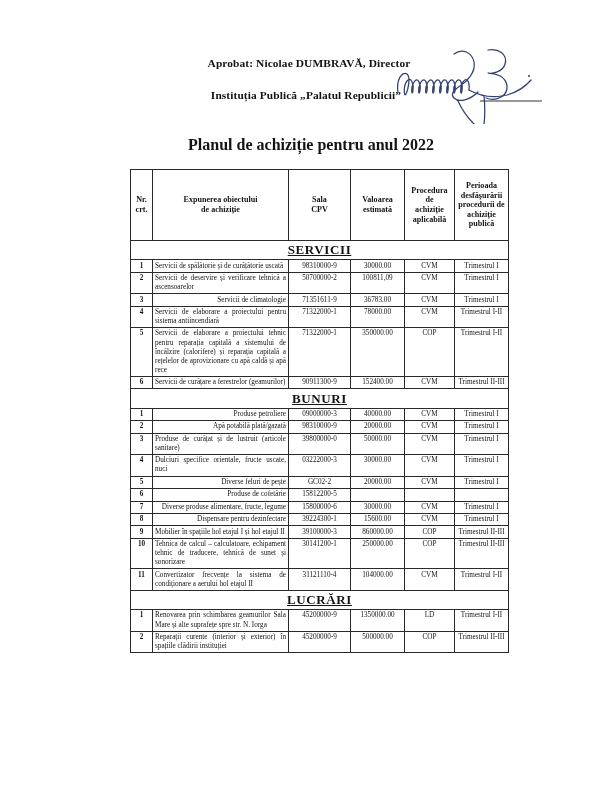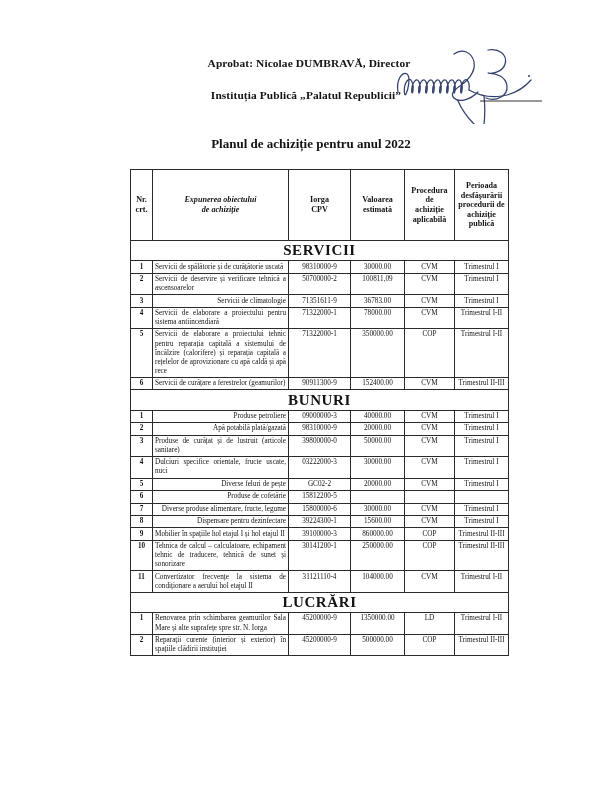--- a/index.html
+++ b/index.html
@@ -29,21 +29,21 @@
     font-size: 11.4px;
     letter-spacing: .1px;
     line-height: 1.05;
   }
   .approval-line.first { padding-left: 6px; }
   .approval-line.second { margin-top: 20px; padding-left: 0px; }
 
   .plan-title {
     text-align: center;
     font-weight: bold;
-    font-size: 13px;
+    font-size: 16px;
     margin-top: 34px;
     padding-left: 10px;
   }
 
   
   #signature {
     position: absolute;
     left: 392px;
     top: -12px;
     width: 150px;
@@ -87,29 +87,30 @@
   
   #plan-table thead th {
     text-align: center;
     vertical-align: middle;
     font-weight: bold;
     font-size: 8.1px;
     line-height: 1.18;
     height: 66px;
     padding: 2px 1px;
   }
-  th.h-obj { font-size: 8.4px; font-style: italic; }
+  th.h-obj { font-size: 8.4px; }
 
   
   tr.section-row td {
     text-align: center;
     font-weight: bold;
-    font-size: 15px;
+    font-size: 13px;
     letter-spacing: .6px;
     padding: 1px 0 1.5px 0;
+    text-decoration: underline;
   }
 
   
   td.cell-nr {
     text-align: center;
     font-weight: bold;
     font-size: 7.2px;
     vertical-align: top;
     padding-top: 1.5px;
   }
@@ -168,21 +169,21 @@
     <tr>
       <th class="h-nr">
         <span>Nr.</span><br>
         <span>crt.</span>
       </th>
       <th class="h-obj">
         <span>Expunerea obiectului</span><br>
         <span>de achiziție</span>
       </th>
       <th class="h-cpv">
-        <span>Iorga</span><br>
+        <span>Sala</span><br>
         <span>CPV</span>
       </th>
       <th class="h-val">
         <span>Valoarea</span><br>
         <span>estimată</span>
       </th>
       <th class="h-proc">
         <span>Procedura</span><br>
         <span>de</span><br>
         <span>achiziție</span><br>

